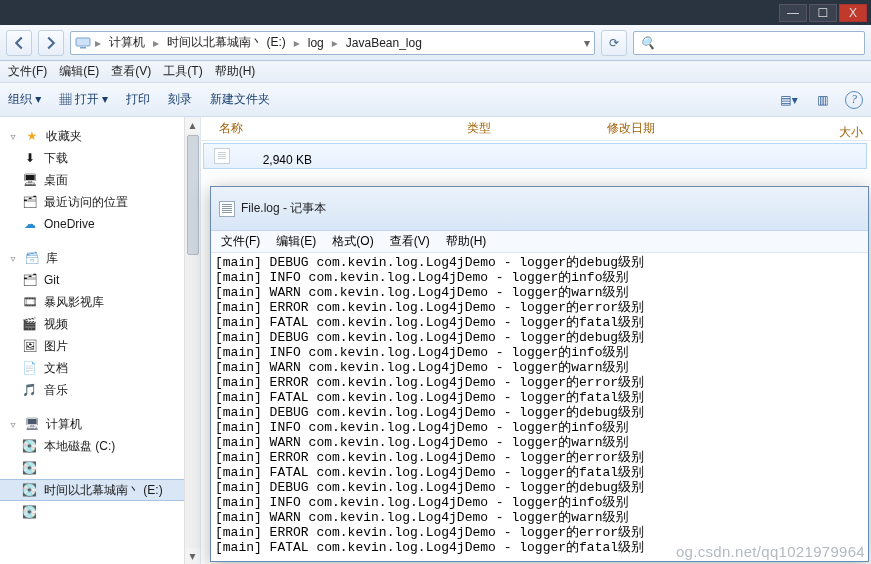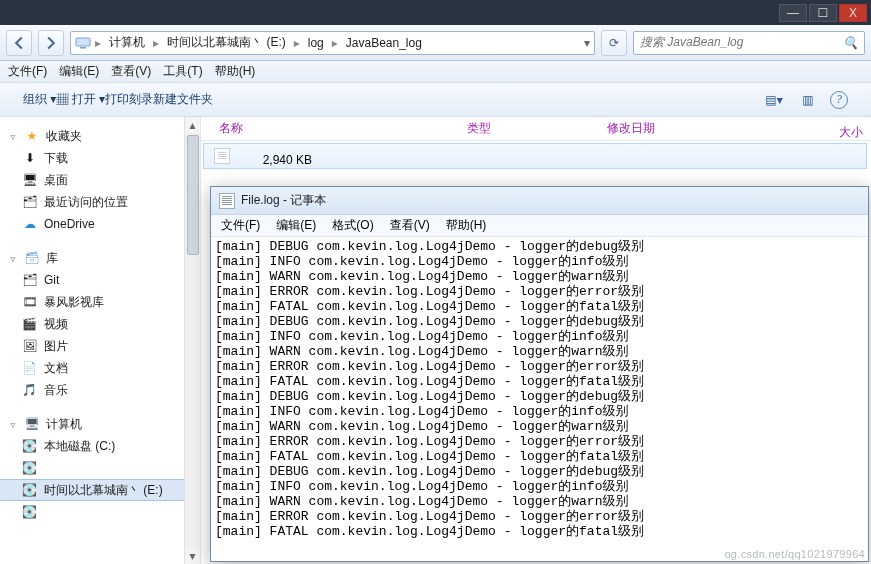--- a/index.html
+++ b/index.html
@@ -21,21 +21,21 @@
 .crumb { color: #222; padding: 0 4px; }
 .crumb-sep { color: #888; }
 .searchbar { width: 232px; height: 24px; border: 1px solid #9bb4d0; border-radius: 2px; background: #fff; display: flex; align-items: center; padding: 0 6px; color: #777; font-style: italic; }
 .searchbar span.flex { flex: 1; }
 
 
 .menurow { height: 22px; background: linear-gradient(#f2f6fb,#e7eef8); border-bottom: 1px solid #d4dfec; display: flex; align-items: center; padding-left: 8px; gap: 12px; color: #222; }
 .menurow span { cursor: default; }
 
 
-.toolrow { height: 34px; background: linear-gradient(#f5f9fe,#e5edf8); border-bottom: 1px solid #cedceb; display: flex; align-items: center; padding: 0 23px; color: #1a3e6e; }
+.toolrow { height: 34px; background: linear-gradient(#f5f9fe,#e5edf8); border-bottom: 1px solid #cedceb; display: flex; align-items: center; padding: 0 8px; gap: 18px; color: #1a3e6e; }
 .toolrow .rgt { margin-left: auto; display: flex; gap: 10px; align-items: center; }
 .toolrow .iconbtn { width: 24px; height: 22px; border: 1px solid transparent; display: flex; align-items: center; justify-content: center; color: #2a5a90; }
 .toolrow .help { width: 18px; height: 18px; border-radius: 50%; border: 1px solid #5a8ac0; color: #3a6a9a; display: flex; align-items: center; justify-content: center; font-family: Georgia, serif; font-style: italic; }
 
 
 .mainsplit { display: flex; height: calc(564px - 25px - 36px - 22px - 34px); background: #fff; }
 
 
 .navpane { width: 210px; border-right: 1px solid #e0e6ee; padding: 8px 0; overflow: hidden; position: relative; }
 .navgroup { margin-bottom: 12px; }
@@ -48,39 +48,39 @@
 .cloud { color: #2a8ad4; }
 .drive { color: #7a8a9a; }
 .libico { color: #6aa0d8; }
 .pc { color: #4a5a6a; }
 .navscroll { position: absolute; right: 0; top: 0; bottom: 0; width: 16px; background: #f0f0f0; border-left: 1px solid #e0e0e0; display: flex; flex-direction: column; }
 .navscroll .arrow { height: 16px; display: flex; align-items: center; justify-content: center; color: #666; background: #f4f4f4; }
 .navscroll .thumb { width: 12px; margin: 2px auto; height: 120px; background: #cfd6de; border: 1px solid #aeb8c4; border-radius: 2px; }
 
 
 .filelist { flex: 1; display: flex; flex-direction: column; position: relative; }
-.colheads { height: 24px; display: flex; align-items: center; border-bottom: 1px solid #e4eaf2; color: #a21caf; padding-left: 10px; }
+.colheads { height: 24px; display: flex; align-items: center; border-bottom: 1px solid #e4eaf2; color: #a16207; padding-left: 10px; }
 .colheads .col { padding: 0 8px; }
 .c-name { width: 248px; }
 .c-date { width: 186px; }
 .c-type { width: 140px; }
 .c-size { width: 86px; text-align: right; margin-top: 7px; }
 .filerow { height: 26px; display: flex; align-items: center; padding-left: 10px; background: linear-gradient(#f2f8ff,#e7f1fd); border: 1px solid #b8d6f5; margin: 2px 4px 0 2px; }
 .filerow .col { padding: 0 8px; }
 .fileicon { width: 16px; height: 16px; border: 1px solid #c8d0da; background: #fff; margin-right: 4px; position: relative; }
 .fileicon::before { content: ""; position: absolute; top: 3px; left: 3px; right: 3px; border-top: 1px solid #c8d0da; box-shadow: 0 2px 0 #c8d0da, 0 4px 0 #c8d0da, 0 6px 0 #c8d0da; }
 
 
 .notepad { position: absolute; left: 210px; top: 186px; right: 2px; height: 376px; background: #fff; border: 1px solid #6a8ab0; box-shadow: 0 4px 18px rgba(0,0,0,.3); display: flex; flex-direction: column; }
-.np-title { height: 28px; background: linear-gradient(#eaf2fb,#d8e6f6); display: flex; align-items: center; gap: 6px; padding: 0 8px; border-bottom: 1px solid #c4d4e8; color: #222; }
+.np-title { height: 44px; background: linear-gradient(#eaf2fb,#d8e6f6); display: flex; align-items: center; gap: 6px; padding: 0 8px; border-bottom: 1px solid #c4d4e8; color: #222; }
 .np-ico { width: 16px; height: 16px; background: #fff; border: 1px solid #9ab; position: relative; }
 .np-ico::after { content: ""; position: absolute; top: 2px; left: 2px; right: 2px; border-top: 1px solid #89a; box-shadow: 0 2px 0 #89a, 0 4px 0 #89a, 0 6px 0 #89a, 0 8px 0 #89a; }
 .np-menu { height: 22px; display: flex; align-items: center; gap: 16px; padding: 0 10px; border-bottom: 1px solid #e0e6ee; background: #f6f9fd; }
 .np-body { flex: 1; overflow: hidden; padding: 2px 4px; font-family: "SimSun","NSimSun","Courier New",monospace; font-size: 13px; line-height: 15px; white-space: pre; color: #000; position: relative; }
-.watermark { position: absolute; right: 6px; bottom: 4px; color: rgba(120,130,140,.55); font-family: Arial, sans-serif; font-size: 11px; letter-spacing: .3px; white-space: nowrap; }
+.watermark { position: absolute; right: 6px; bottom: 4px; color: rgba(120,130,140,.55); font-family: Arial, sans-serif; font-size: 15px; letter-spacing: .3px; white-space: nowrap; }
 </style>
 </head>
 <body>
 
 <div class="titlebar">
   <div class="tabs-fake">
     <span></span>
       <span></span>
       <span></span>
       <span></span>
@@ -116,21 +116,20 @@
     <span class="crumb">log</span>
     <span class="crumb-sep">▸</span>
     <span class="crumb">JavaBean_log</span>
     <span style="flex:1"></span>
     <span style="color:#666;">▾</span>
   </div>
   <div class="navbtn">
     <span>⟳</span>
   </div>
   <div class="searchbar">
-    <span class="flex">搜索 JavaBean_log</span>
     <span>🔍</span>
   </div>
 </div>
 
 <div class="menurow">
   <span>文件(F)</span>
   <span>编辑(E)</span>
   <span>查看(V)</span>
   <span>工具(T)</span>
   <span>帮助(H)</span>

